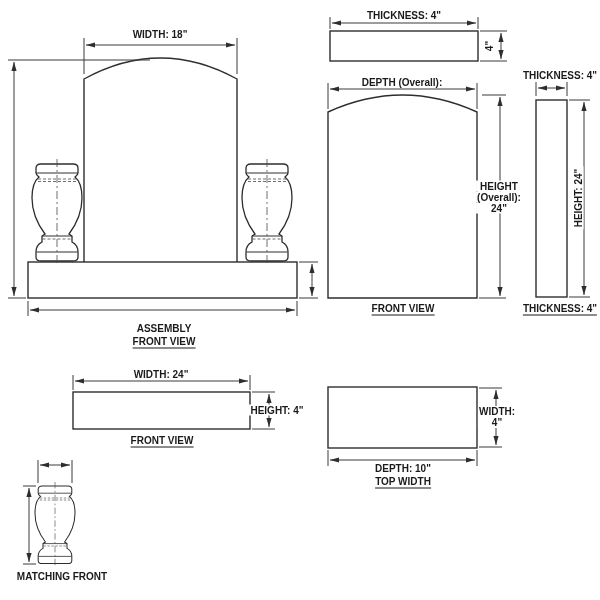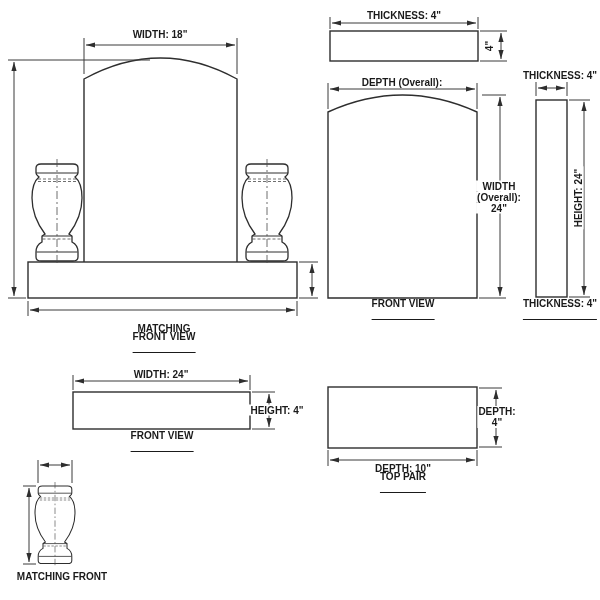--- a/index.html
+++ b/index.html
@@ -3,21 +3,21 @@
 <meta charset="utf-8">
 <style>
   html,body{margin:0;padding:0;background:#fff;}
   #canvas{position:relative;width:600px;height:600px;background:#fff;overflow:hidden;
           font-family:"Liberation Sans",sans-serif;}
   svg{position:absolute;left:0;top:0;}
   .lbl{position:absolute;transform:translate(-50%,-50%);white-space:nowrap;
        font-size:10px;font-weight:700;color:#1a1a1a;text-align:center;line-height:11px;}
   .gap{background:#fff;padding:0 2px;}
   .rot{transform:translate(-50%,-50%) rotate(-90deg);}
-  .under{border-bottom:1.5px solid #1a1a1a;padding-bottom:10px;}
+  .under{border-bottom:1.5px solid #1a1a1a;padding-bottom:1px;}
   .stack div{background:#fff;padding:0 1px;}
 </style>
 </head>
 <body>
 
 <div id="canvas">
 
   <svg width="600" height="600" viewBox="0 0 600 600">
     <defs>
       <marker id="ah" viewBox="0 0 9 6" refX="9" refY="3" markerWidth="9" markerHeight="6" markerUnits="userSpaceOnUse" orient="auto-start-reverse">
@@ -108,44 +108,44 @@
     <g>
       <use href="#vase" transform="translate(55,486) scale(0.8)"></use>
       <path d="M38,460 L38,483 M72,460 L72,483" stroke="#3a3a3a" stroke-width="1" fill="none"></path>
       <line x1="40" y1="465" x2="70" y2="465" stroke="#3a3a3a" stroke-width="1" marker-start="url(#ah)" marker-end="url(#ah)"></line>
       <path d="M23,486 L36,486 M23,564 L36,564" stroke="#3a3a3a" stroke-width="1" fill="none"></path>
       <line x1="29" y1="488" x2="29" y2="562" stroke="#3a3a3a" stroke-width="1" marker-start="url(#ah)" marker-end="url(#ah)"></line>
     </g>
   </svg>
 
   <div class="lbl" style="left:160px;top:34px">WIDTH: 18"</div>
-  <div class="lbl" style="left:164px;top:328px">MATCHING</div>
+  <div class="lbl" style="left:164px;top:328px">ASSEMBLY</div>
   <div class="lbl under" style="left:164px;top:342px">FRONT VIEW</div>
 
   <div class="lbl" style="left:404px;top:15px">THICKNESS: 4"</div>
   <div class="lbl rot" style="left:489px;top:46px">4"</div>
 
   <div class="lbl" style="left:402px;top:82px">DEPTH (Overall):</div>
   <div class="lbl stack" style="left:499px;top:197px">
-    <div>WIDTH</div>
+    <div>HEIGHT</div>
     <div>(Overall):</div>
     <div>24"</div>
   </div>
   <div class="lbl under" style="left:403px;top:309px">FRONT VIEW</div>
 
   <div class="lbl" style="left:560px;top:75px">THICKNESS: 4"</div>
   <div class="lbl rot gap" style="left:578px;top:198px">HEIGHT: 24"</div>
   <div class="lbl under" style="left:560px;top:309px">THICKNESS: 4"</div>
 
   <div class="lbl" style="left:161px;top:374px">WIDTH: 24"</div>
   <div class="lbl gap" style="left:277px;top:410px">HEIGHT: 4"</div>
   <div class="lbl under" style="left:162px;top:441px">FRONT VIEW</div>
 
   <div class="lbl stack" style="left:497px;top:417px">
-    <div>DEPTH:</div>
+    <div>WIDTH:</div>
     <div>4"</div>
   </div>
   <div class="lbl" style="left:403px;top:468px">DEPTH: 10"</div>
-  <div class="lbl under" style="left:403px;top:482px">TOP PAIR</div>
+  <div class="lbl under" style="left:403px;top:482px">TOP WIDTH</div>
 
   <div class="lbl" style="left:62px;top:576px">MATCHING FRONT</div>
 
 </div>
 
 </body></html>

